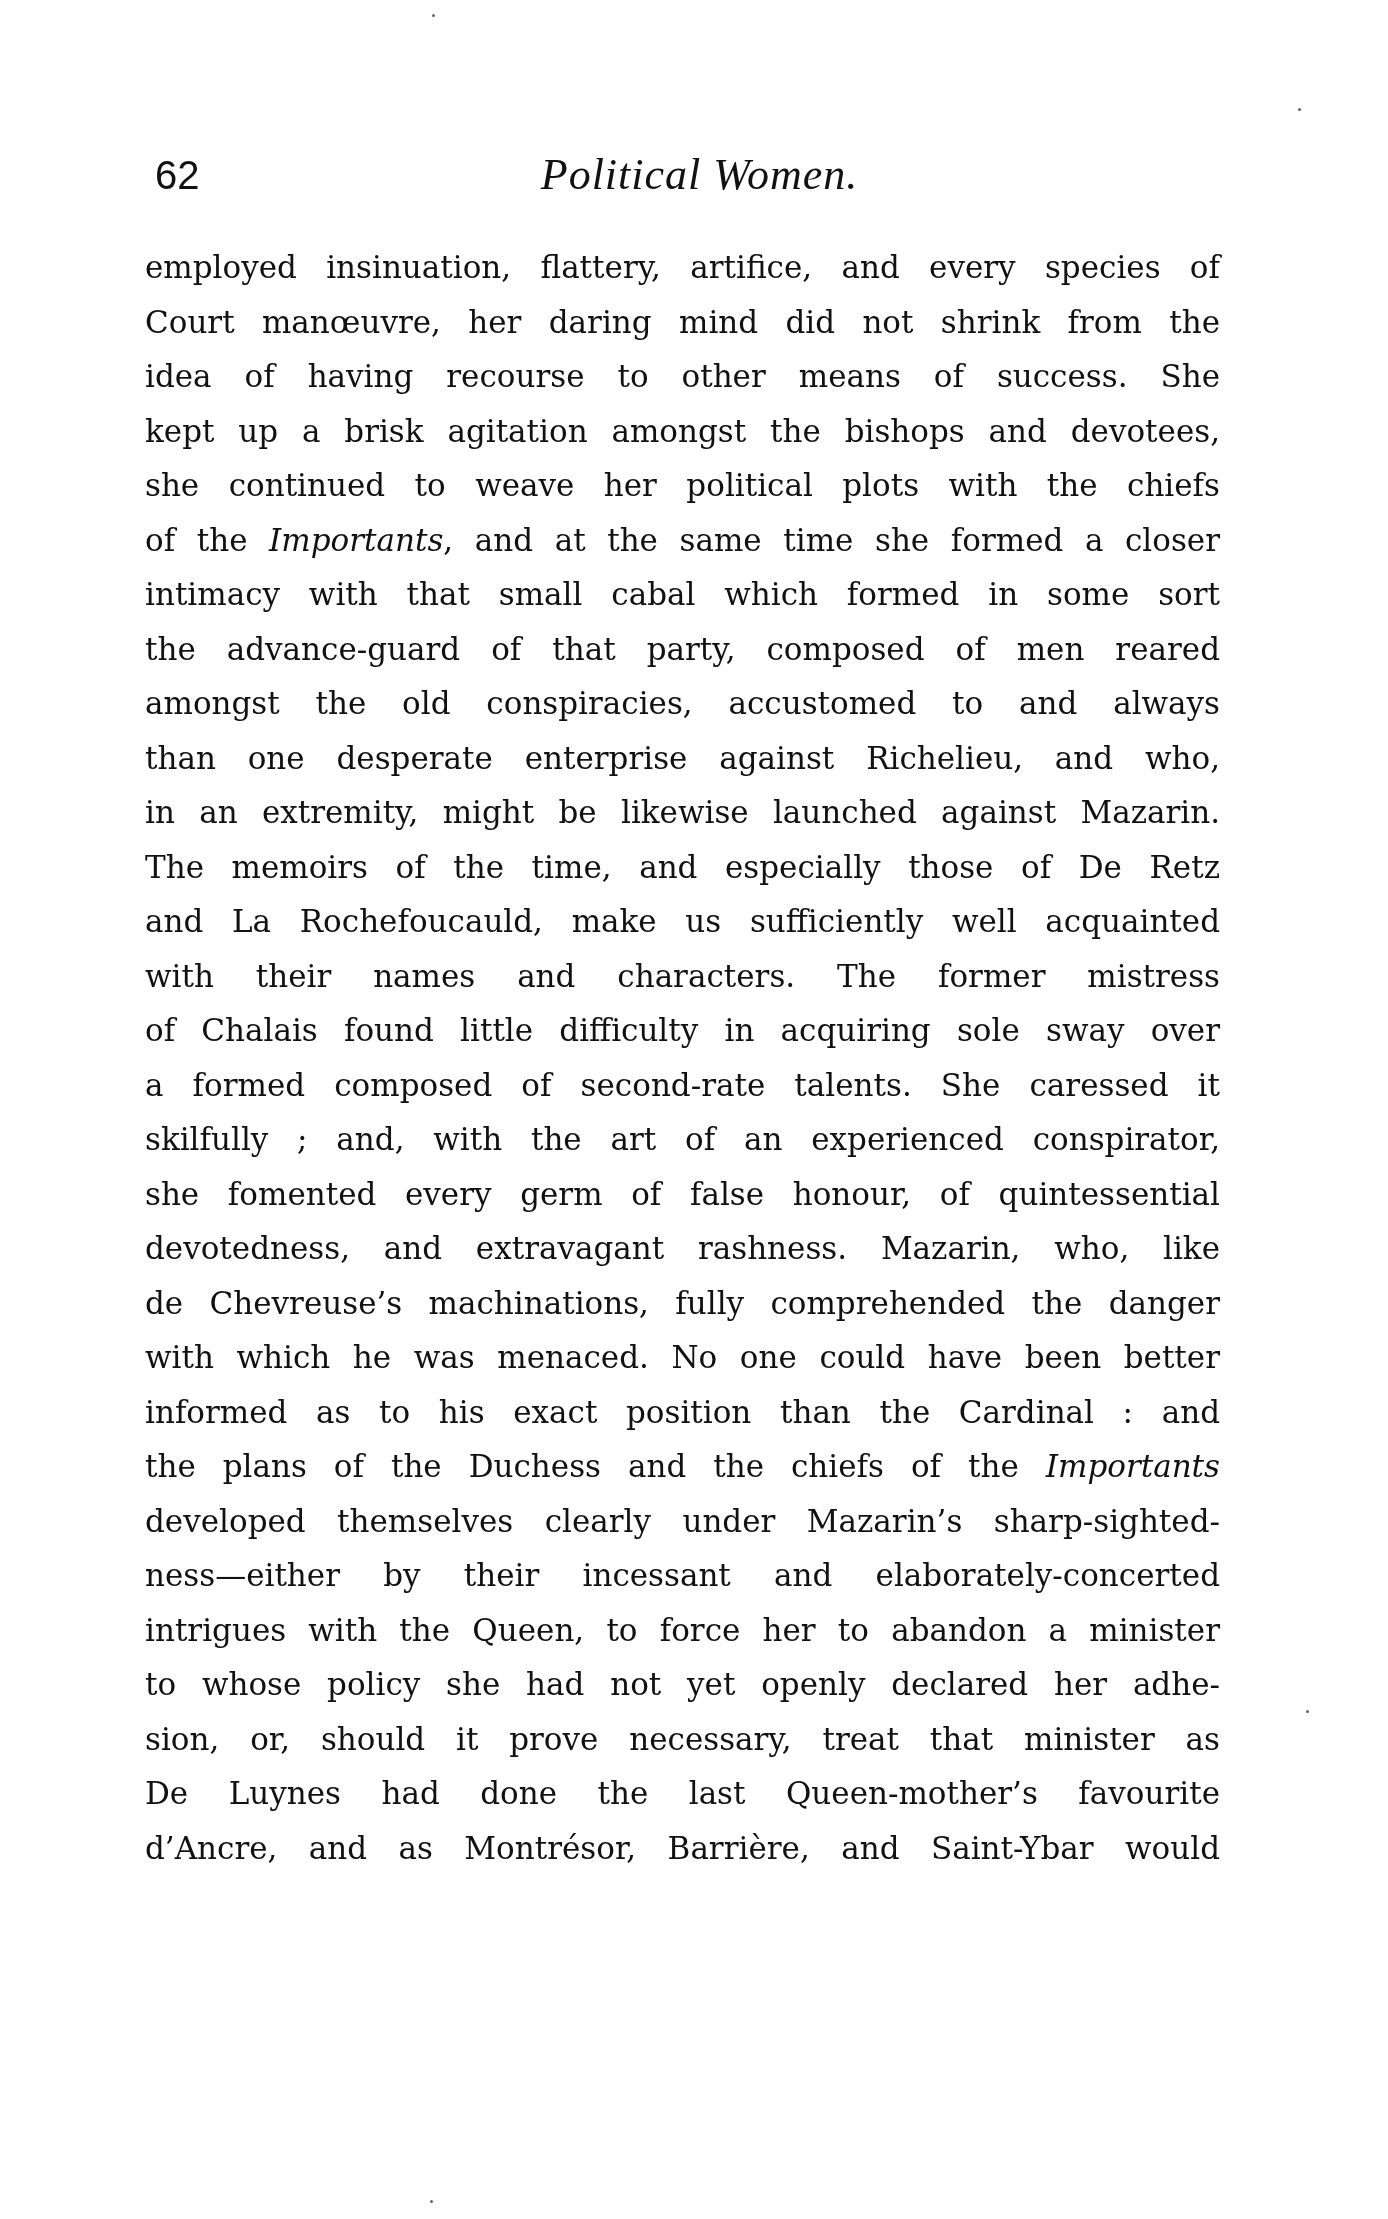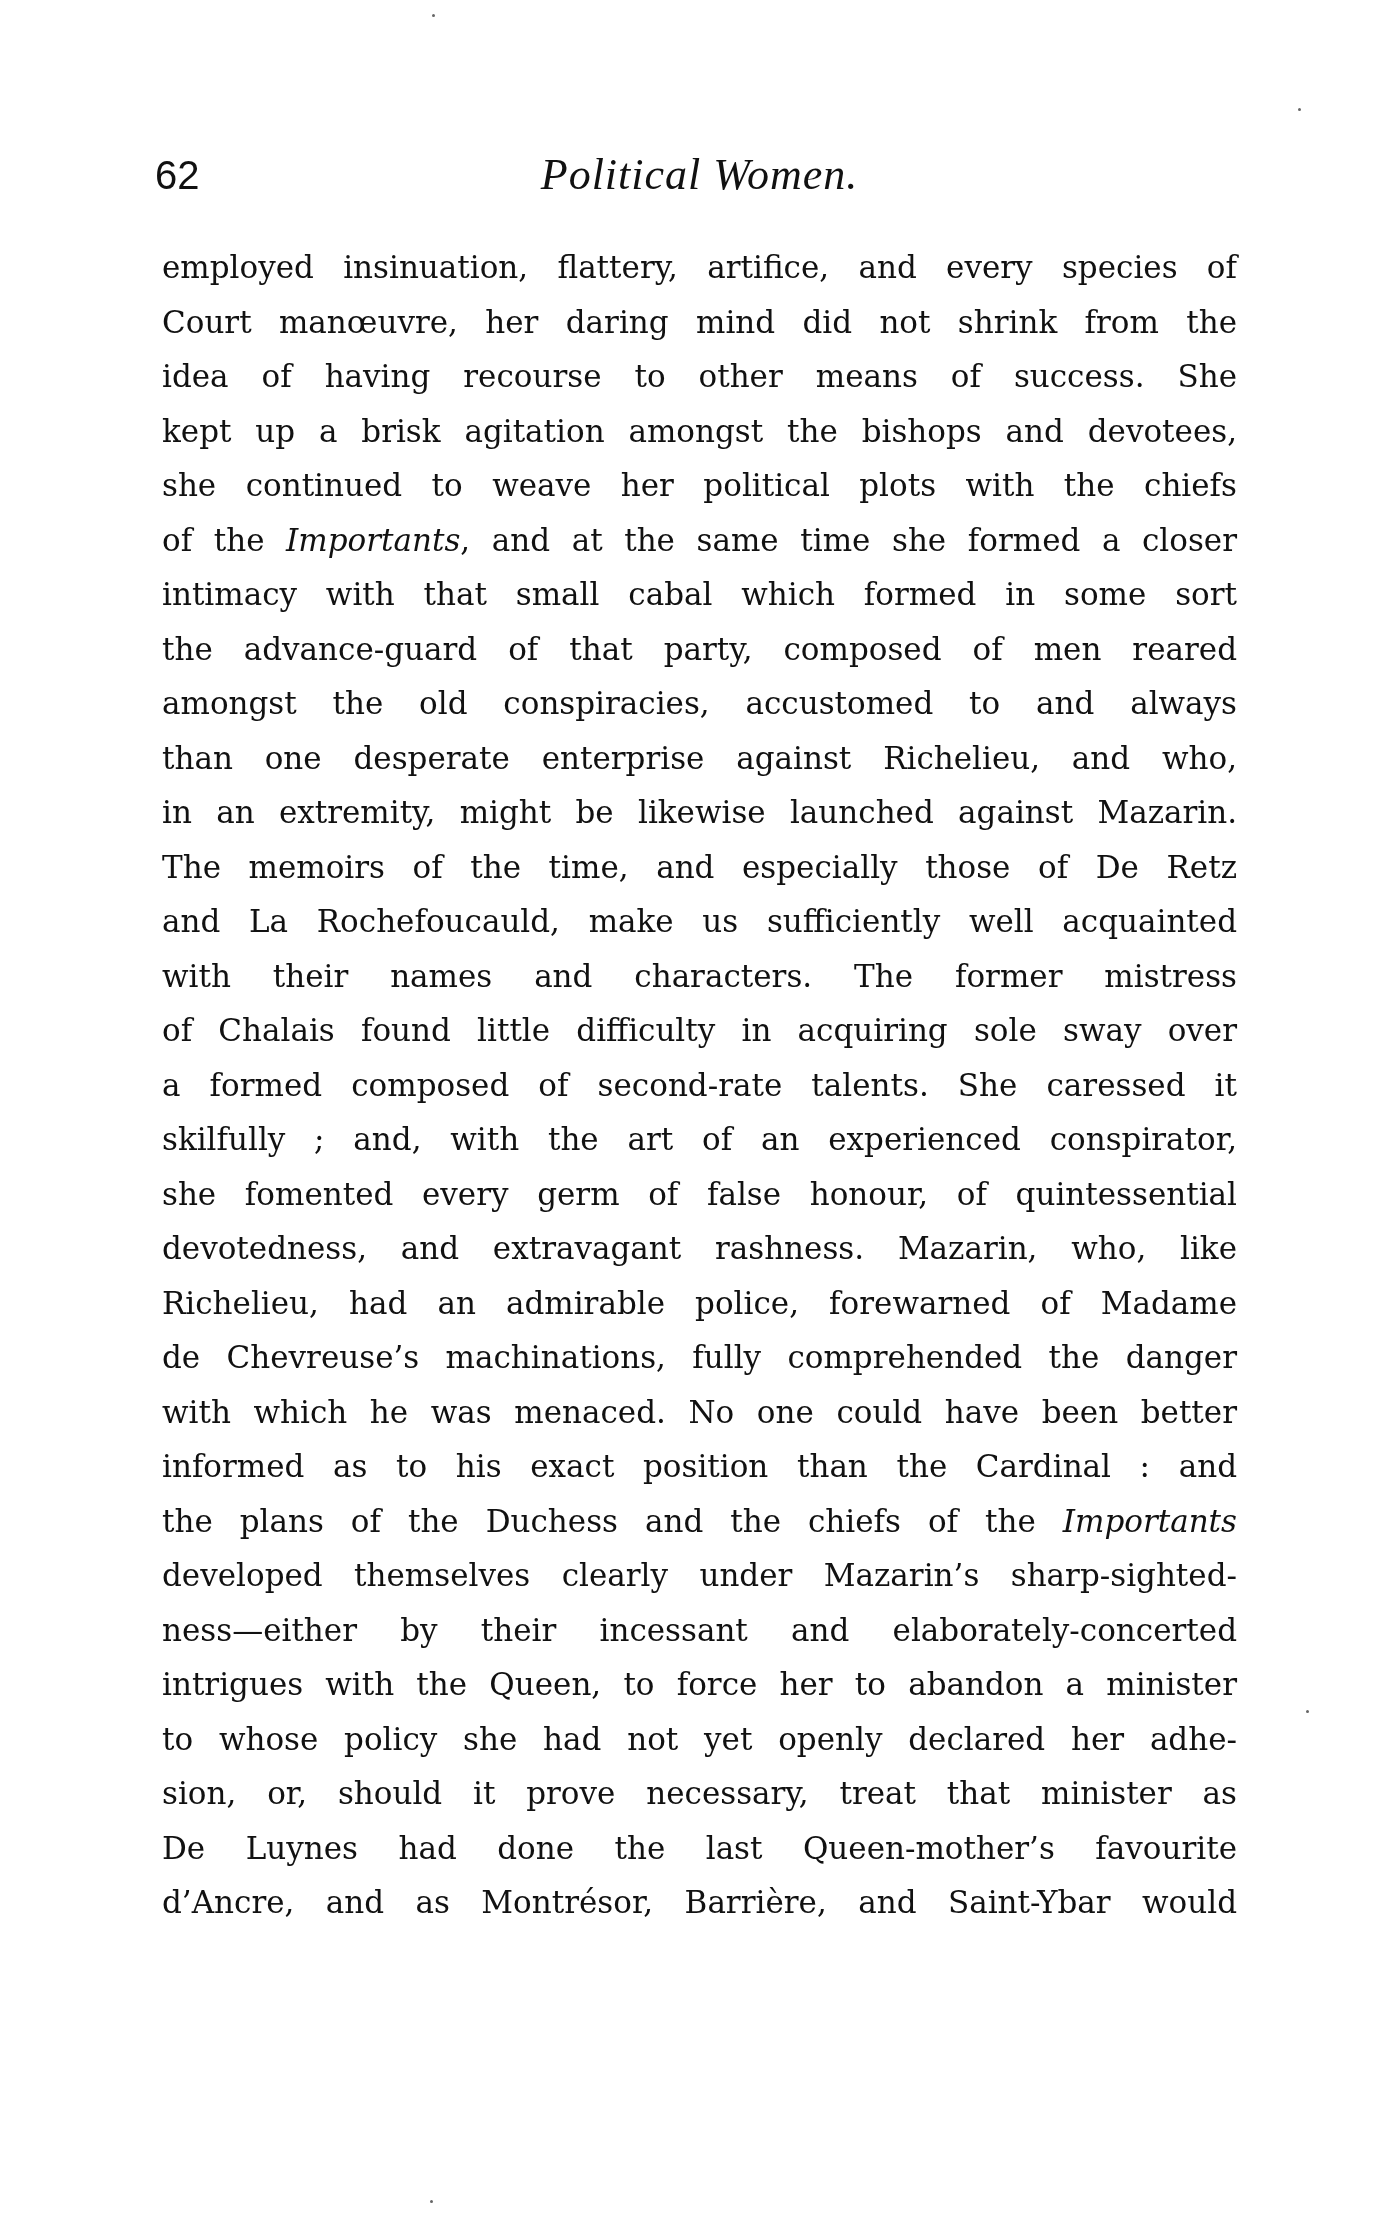--- a/index.html
+++ b/index.html
@@ -45,21 +45,21 @@
       text-align: center;
       font-family: "Liberation Serif", serif;
       font-style: italic;
       font-size: 44px;
       line-height: 60px;
       letter-spacing: 1px;
       padding-left: 30px;
     }
     .body-text {
       position: absolute;
-      left: 162px;
+      left: 145px;
       top: 240px;
       width: 1075px;
     }
     .line {
       display: block;
       height: 54.5px;
       line-height: 54.5px;
       font-family: "DejaVu Serif", serif;
       font-size: 31px;
       text-align: justify;
@@ -105,21 +105,20 @@
       <span class="line"><span class="inner"><span>than one desperate enterprise against Richelieu, and who,</span></span></span>
       <span class="line"><span class="inner"><span>in an extremity, might be likewise launched against Mazarin.</span></span></span>
       <span class="line"><span class="inner"><span>The memoirs of the time, and especially those of De Retz</span></span></span>
       <span class="line"><span class="inner"><span>and La Rochefoucauld, make us sufficiently well acquainted</span></span></span>
       <span class="line"><span class="inner"><span>with their names and characters.  The former mistress</span></span></span>
       <span class="line"><span class="inner"><span>of Chalais found little difficulty in acquiring sole sway over</span></span></span>
       <span class="line"><span class="inner"><span>a formed composed of second-rate talents.  She caressed it</span></span></span>
       <span class="line"><span class="inner"><span>skilfully ; and, with the art of an experienced conspirator,</span></span></span>
       <span class="line"><span class="inner"><span>she fomented every germ of false honour, of quintessential</span></span></span>
       <span class="line"><span class="inner"><span>devotedness, and extravagant rashness.  Mazarin, who, like</span></span></span>
-      <span class="line"><span class="inner"><span>Richelieu, had an admirable police, forewarned of Madame</span></span></span>
       <span class="line"><span class="inner"><span>de Chevreuse’s machinations, fully comprehended the danger</span></span></span>
       <span class="line"><span class="inner"><span>with which he was menaced.  No one could have been better</span></span></span>
       <span class="line"><span class="inner"><span>informed as to his exact position than the Cardinal : and</span></span></span>
       <span class="line"><span class="inner"><span>the plans of the Duchess and the chiefs of the </span><em>Importants</em></span></span>
       <span class="line"><span class="inner"><span>developed themselves clearly under Mazarin’s sharp-sighted-</span></span></span>
       <span class="line"><span class="inner"><span>ness—either by their incessant and elaborately-concerted</span></span></span>
       <span class="line"><span class="inner"><span>intrigues with the Queen, to force her to abandon a minister</span></span></span>
       <span class="line"><span class="inner"><span>to whose policy she had not yet openly declared her adhe-</span></span></span>
       <span class="line"><span class="inner"><span>sion, or, should it prove necessary, treat that minister as</span></span></span>
       <span class="line"><span class="inner"><span>De Luynes had done the last Queen-mother’s favourite</span></span></span>

